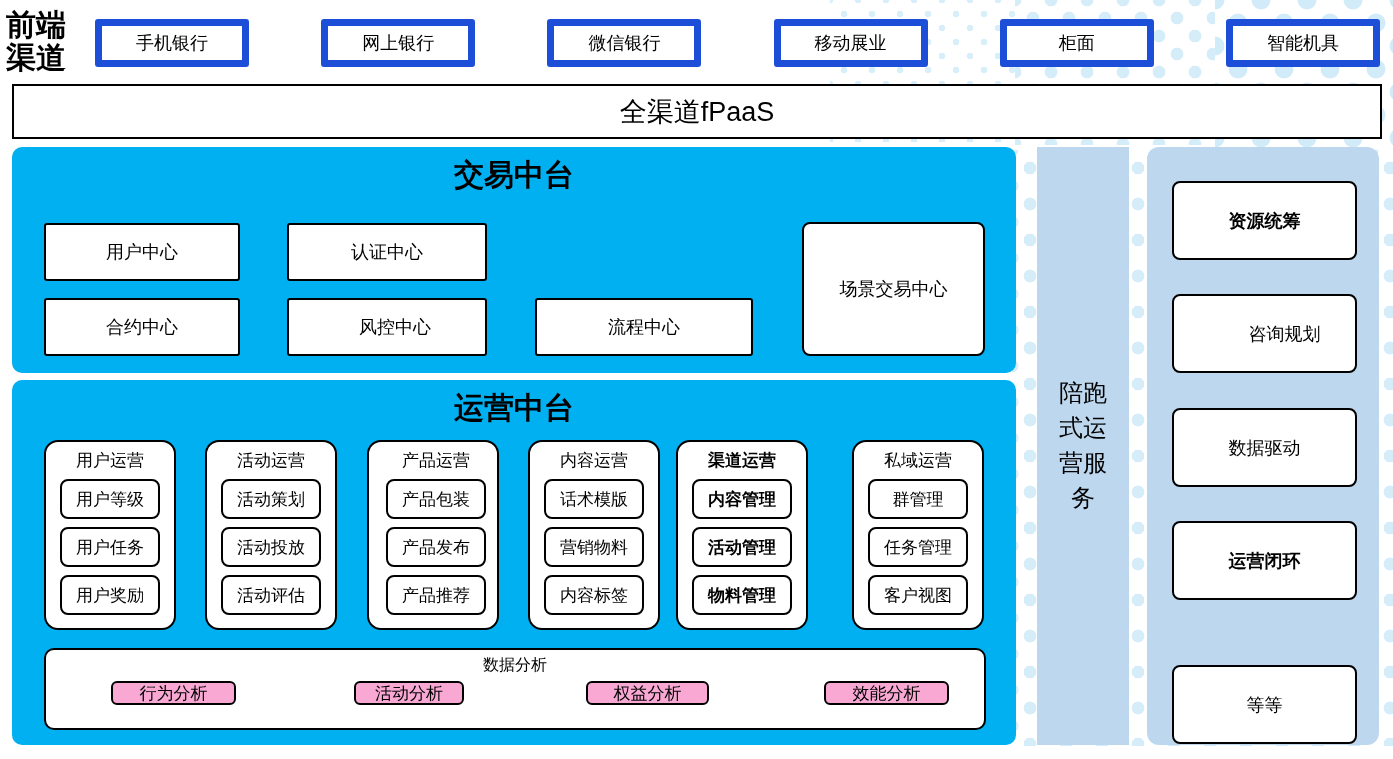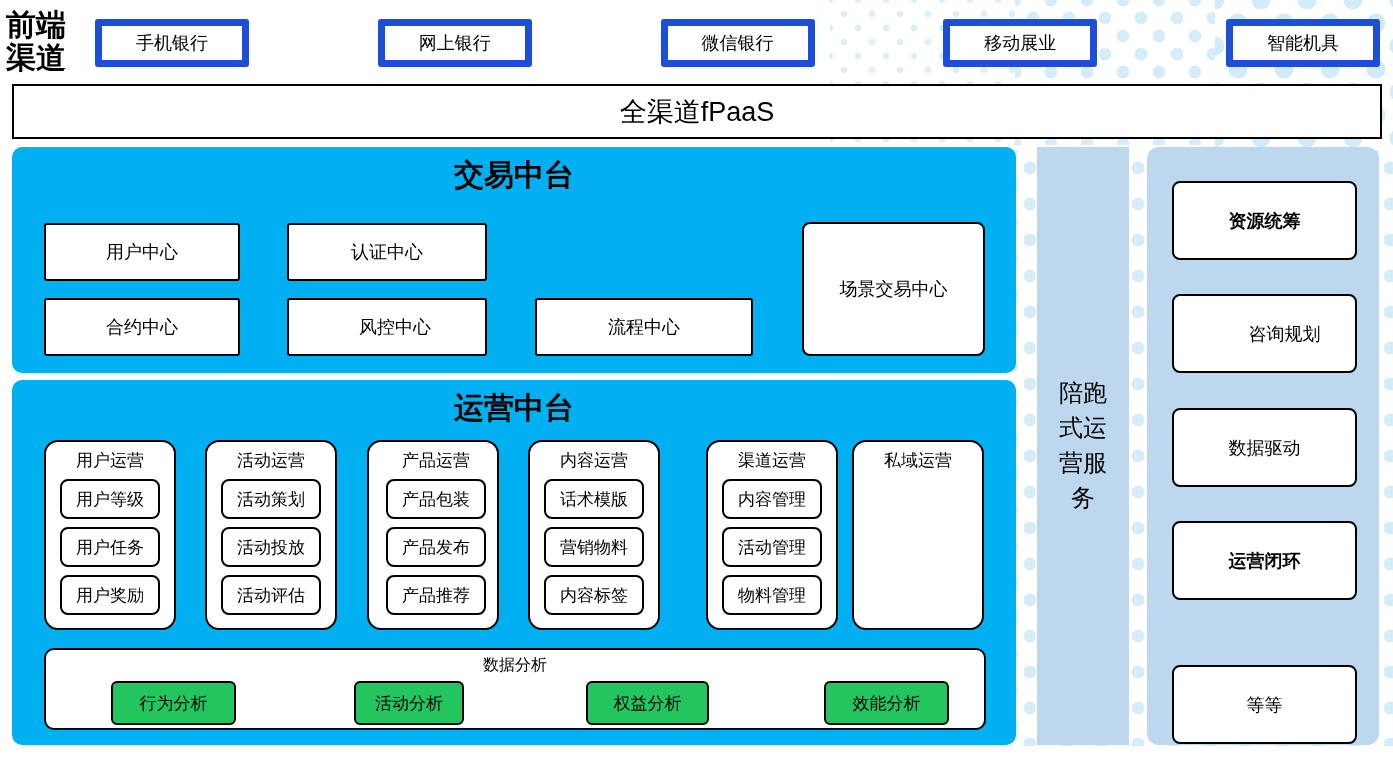--- a/index.html
+++ b/index.html
@@ -59,31 +59,31 @@
   #tx-c4 { left:32px;  top:151px; width:196px; height:58px; }
   #tx-c5 { left:275px; top:151px; width:200px; height:58px;padding-left:16px; }
   #tx-c6 { left:523px; top:151px; width:218px; height:58px; }
   #tx-scenario { left:790px; top:75px; width:183px; height:134px; border-radius:8px; }
 
   
   .op-col { position:absolute; top:60px; width:132px; height:190px; background:#fff;
     border:2px solid #000; border-radius:14px; display:flex; flex-direction:column;
     align-items:center; padding-top:7px; }
   #op-col-0 { left:32px; }  #op-col-1 { left:193px; } #op-col-2 { left:355px;padding-left:6px; }
-  #op-col-3 { left:516px; } #op-col-4 { left:694px; } #op-col-5 { left:840px; }
+  #op-col-3 { left:516px; } #op-col-4 { left:664px;font-weight:bold; } #op-col-5 { left:840px; }
   .op-col-header { font-size:17px; height:24px; }
   .op-items { display:flex; flex-direction:column; gap:8px; margin-top:6px; align-items:flex-start; }
   .op-item { width:100px; height:40px; background:#fff; border:2px solid #000;
     border-radius:8px; display:flex; align-items:center; justify-content:center; font-size:17px; }
 
   
   .analysis-box { position:absolute; left:32px; top:268px; width:942px; height:82px;
     background:#fff; border:2px solid #000; border-radius:10px; }
   .analysis-title { position:absolute; top:5px; width:100%; text-align:center; font-size:16px; }
-  .analysis-item { position:absolute; top:31px; height:44px; background:#22c55e;
+  .analysis-item { position:absolute; top:31px; height:24px; background:#f9a8d4;
     border:2px solid #000; border-radius:6px; display:flex; align-items:center;
     justify-content:center; font-size:17px; }
   #an-0 { left:65px;  width:125px; }
   #an-1 { left:308px; width:110px; }
   #an-2 { left:540px; width:123px; }
   #an-3 { left:778px; width:125px; }
 
   
   .side-service-bar { left:1037px; top:147px; width:92px; height:598px; background:#bdd7ee;
     display:flex; align-items:center; justify-content:center; }
@@ -108,20 +108,21 @@
   <div id="dots-top-medium" class="dots dots-md"></div>
   <div id="dots-top-large" class="dots dots-lg"></div>
   <div id="dots-right-strip" class="dots dots-md"></div>
 
   <div class="layer frontend-label">前端渠道</div>
   <div class="layer channels-row">
     <div class="channel-box">手机银行</div>
     <div class="channel-box">网上银行</div>
     <div class="channel-box">微信银行</div>
     <div class="channel-box">移动展业</div>
+    <div class="channel-box">柜面</div>
     <div class="channel-box">智能机具</div>
   </div>
 
   <div class="layer fpaas-bar">全渠道fPaaS</div>
 
   <div id="transaction-panel" class="layer blue-panel">
     <div class="panel-title">交易中台</div>
     <div id="tx-c1" class="tx-box">用户中心</div>
     <div id="tx-c2" class="tx-box">认证中心</div>
     <div id="tx-c4" class="tx-box">合约中心</div>
@@ -173,20 +174,25 @@
       <div class="op-col-header">渠道运营</div>
       <div class="op-items">
         <div class="op-item">内容管理</div>
         <div class="op-item">活动管理</div>
         <div class="op-item">物料管理</div>
       </div>
     </div>
 
     <div id="op-col-5" class="op-col">
       <div class="op-col-header">私域运营</div>
+      <div class="op-items">
+        <div class="op-item">群管理</div>
+        <div class="op-item">任务管理</div>
+        <div class="op-item">客户视图</div>
+      </div>
     </div>
 
     <div class="analysis-box">
       <div class="analysis-title">数据分析</div>
       <div id="an-0" class="analysis-item">行为分析</div>
       <div id="an-1" class="analysis-item">活动分析</div>
       <div id="an-2" class="analysis-item">权益分析</div>
       <div id="an-3" class="analysis-item">效能分析</div>
     </div>
   </div>

